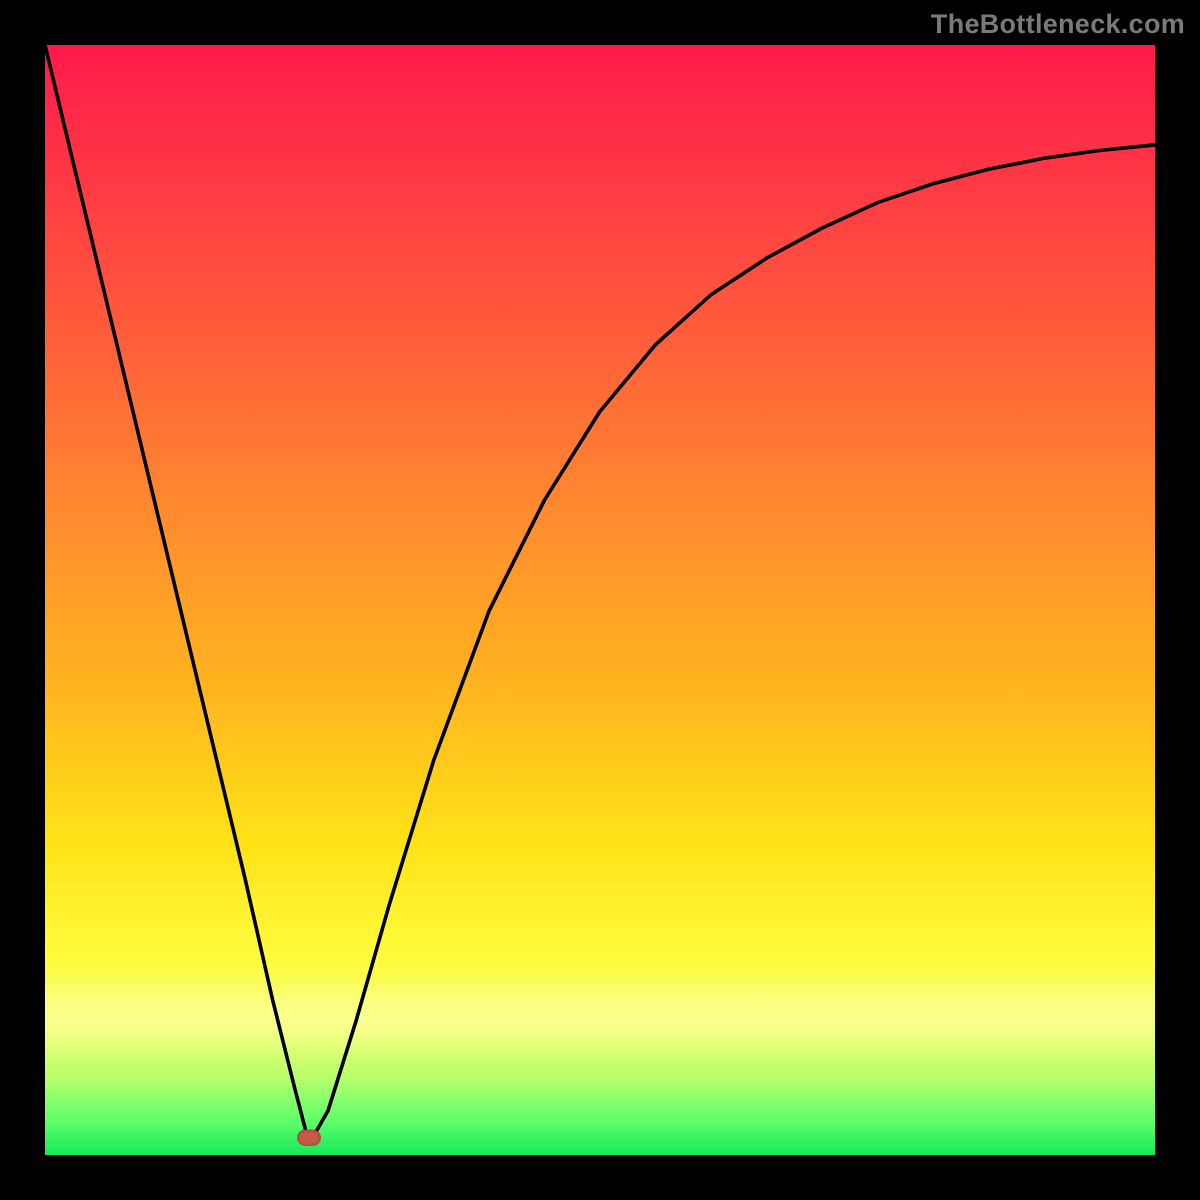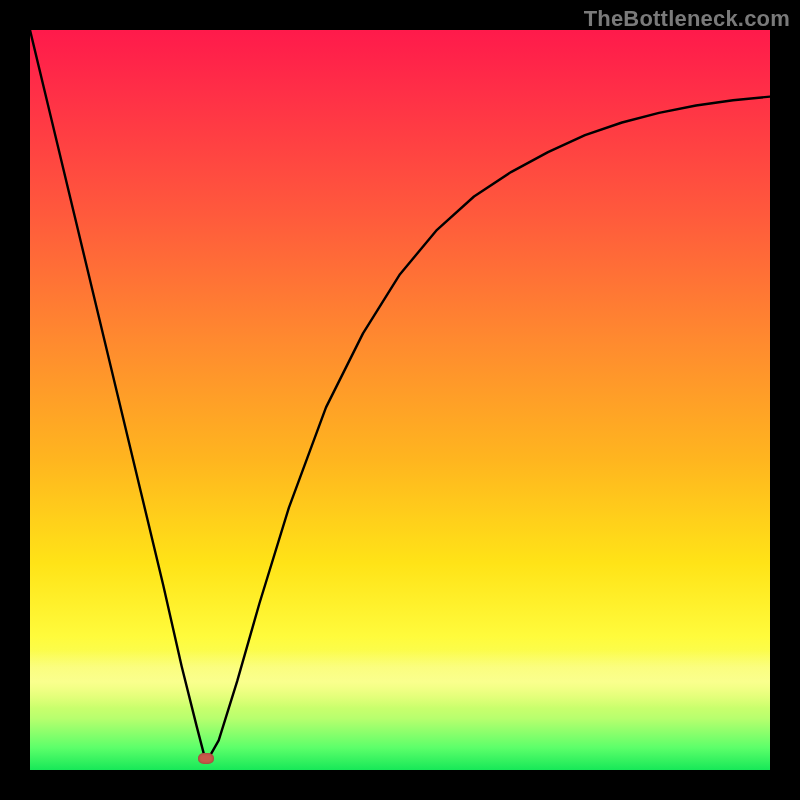--- a/index.html
+++ b/index.html
@@ -64,21 +64,21 @@
     width: 16px;
     height: 11px;
     border-radius: 6px / 5px;
     background: #c85a4a;
     box-shadow: inset 0 0 3px rgba(0,0,0,0.3);
   }
   .watermark {
     position: absolute;
     top: 6px;
     right: 10px;
-    font-size: 22px;
+    font-size: 18px;
     font-weight: 600;
     letter-spacing: 0.2px;
     color: #7a7a7a;
     font-family: Arial, Helvetica, sans-serif;
   }
 </style>
 </head>
 <body>
 
 <div class="frame">

